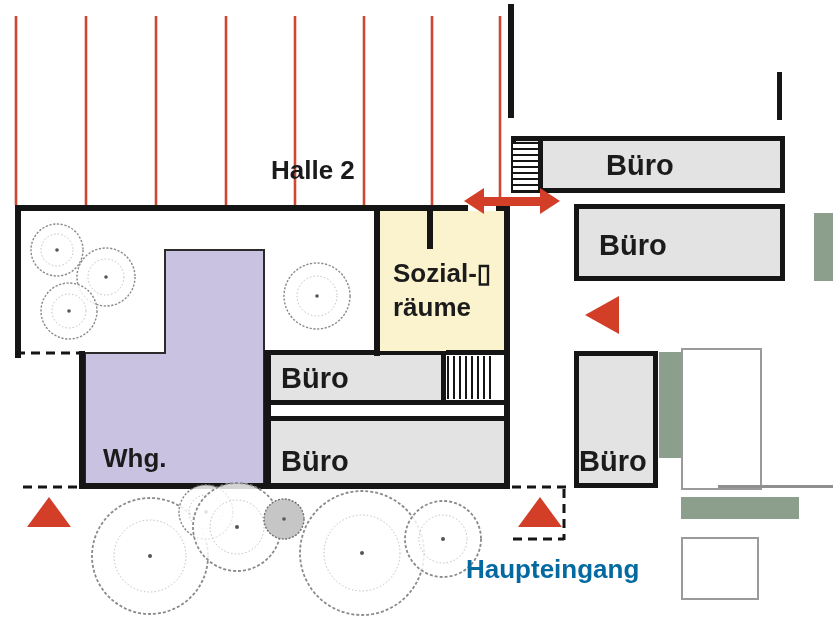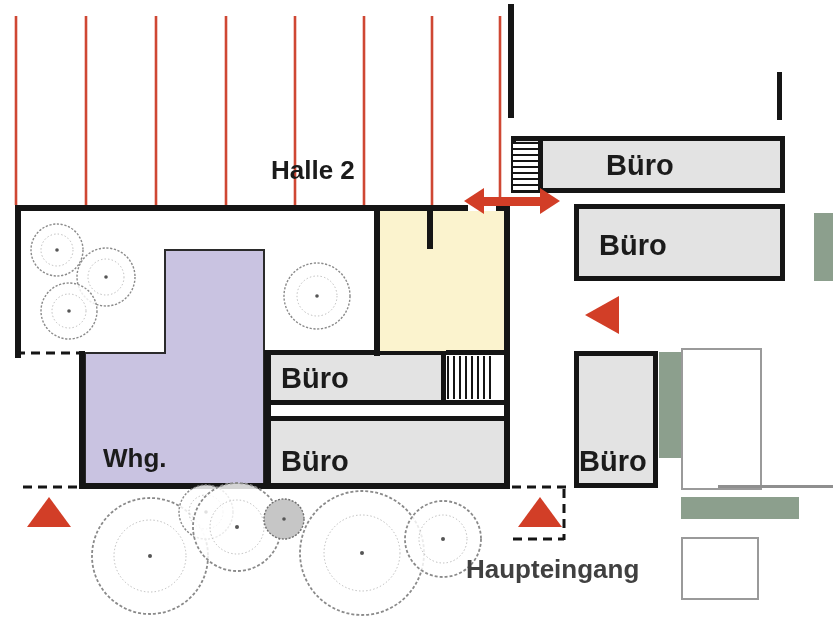--- a/index.html
+++ b/index.html
@@ -156,25 +156,27 @@
     <polygon class="arrowred" points="540,497 518,527 562,527"></polygon>
   </svg>
 
   <div class="label big" style="left:271px;top:155px;">Halle 2</div>
 
   <div class="label" style="left:606px;top:149px;">Büro</div>
 
   <div class="label" style="left:599px;top:229px;">Büro</div>
 
   <div class="label big" style="left:393px;top:256px;line-height:34px;">
+    <div>Sozial-▯</div>
+    <div>räume</div>
   </div>
 
   <div class="label" style="left:281px;top:362px;">Büro</div>
 
   <div class="label" style="left:281px;top:445px;">Büro</div>
 
   <div class="label" style="left:579px;top:445px;">Büro</div>
 
   <div class="label big" style="left:103px;top:443px;">Whg.</div>
 
-  <div class="label big" style="left:466px;top:554px;color:#404040;">Haupteingang</div>
+  <div class="label big" style="left:466px;top:554px;color:#0369a1;">Haupteingang</div>
 
 </div>
 
 </body></html>

